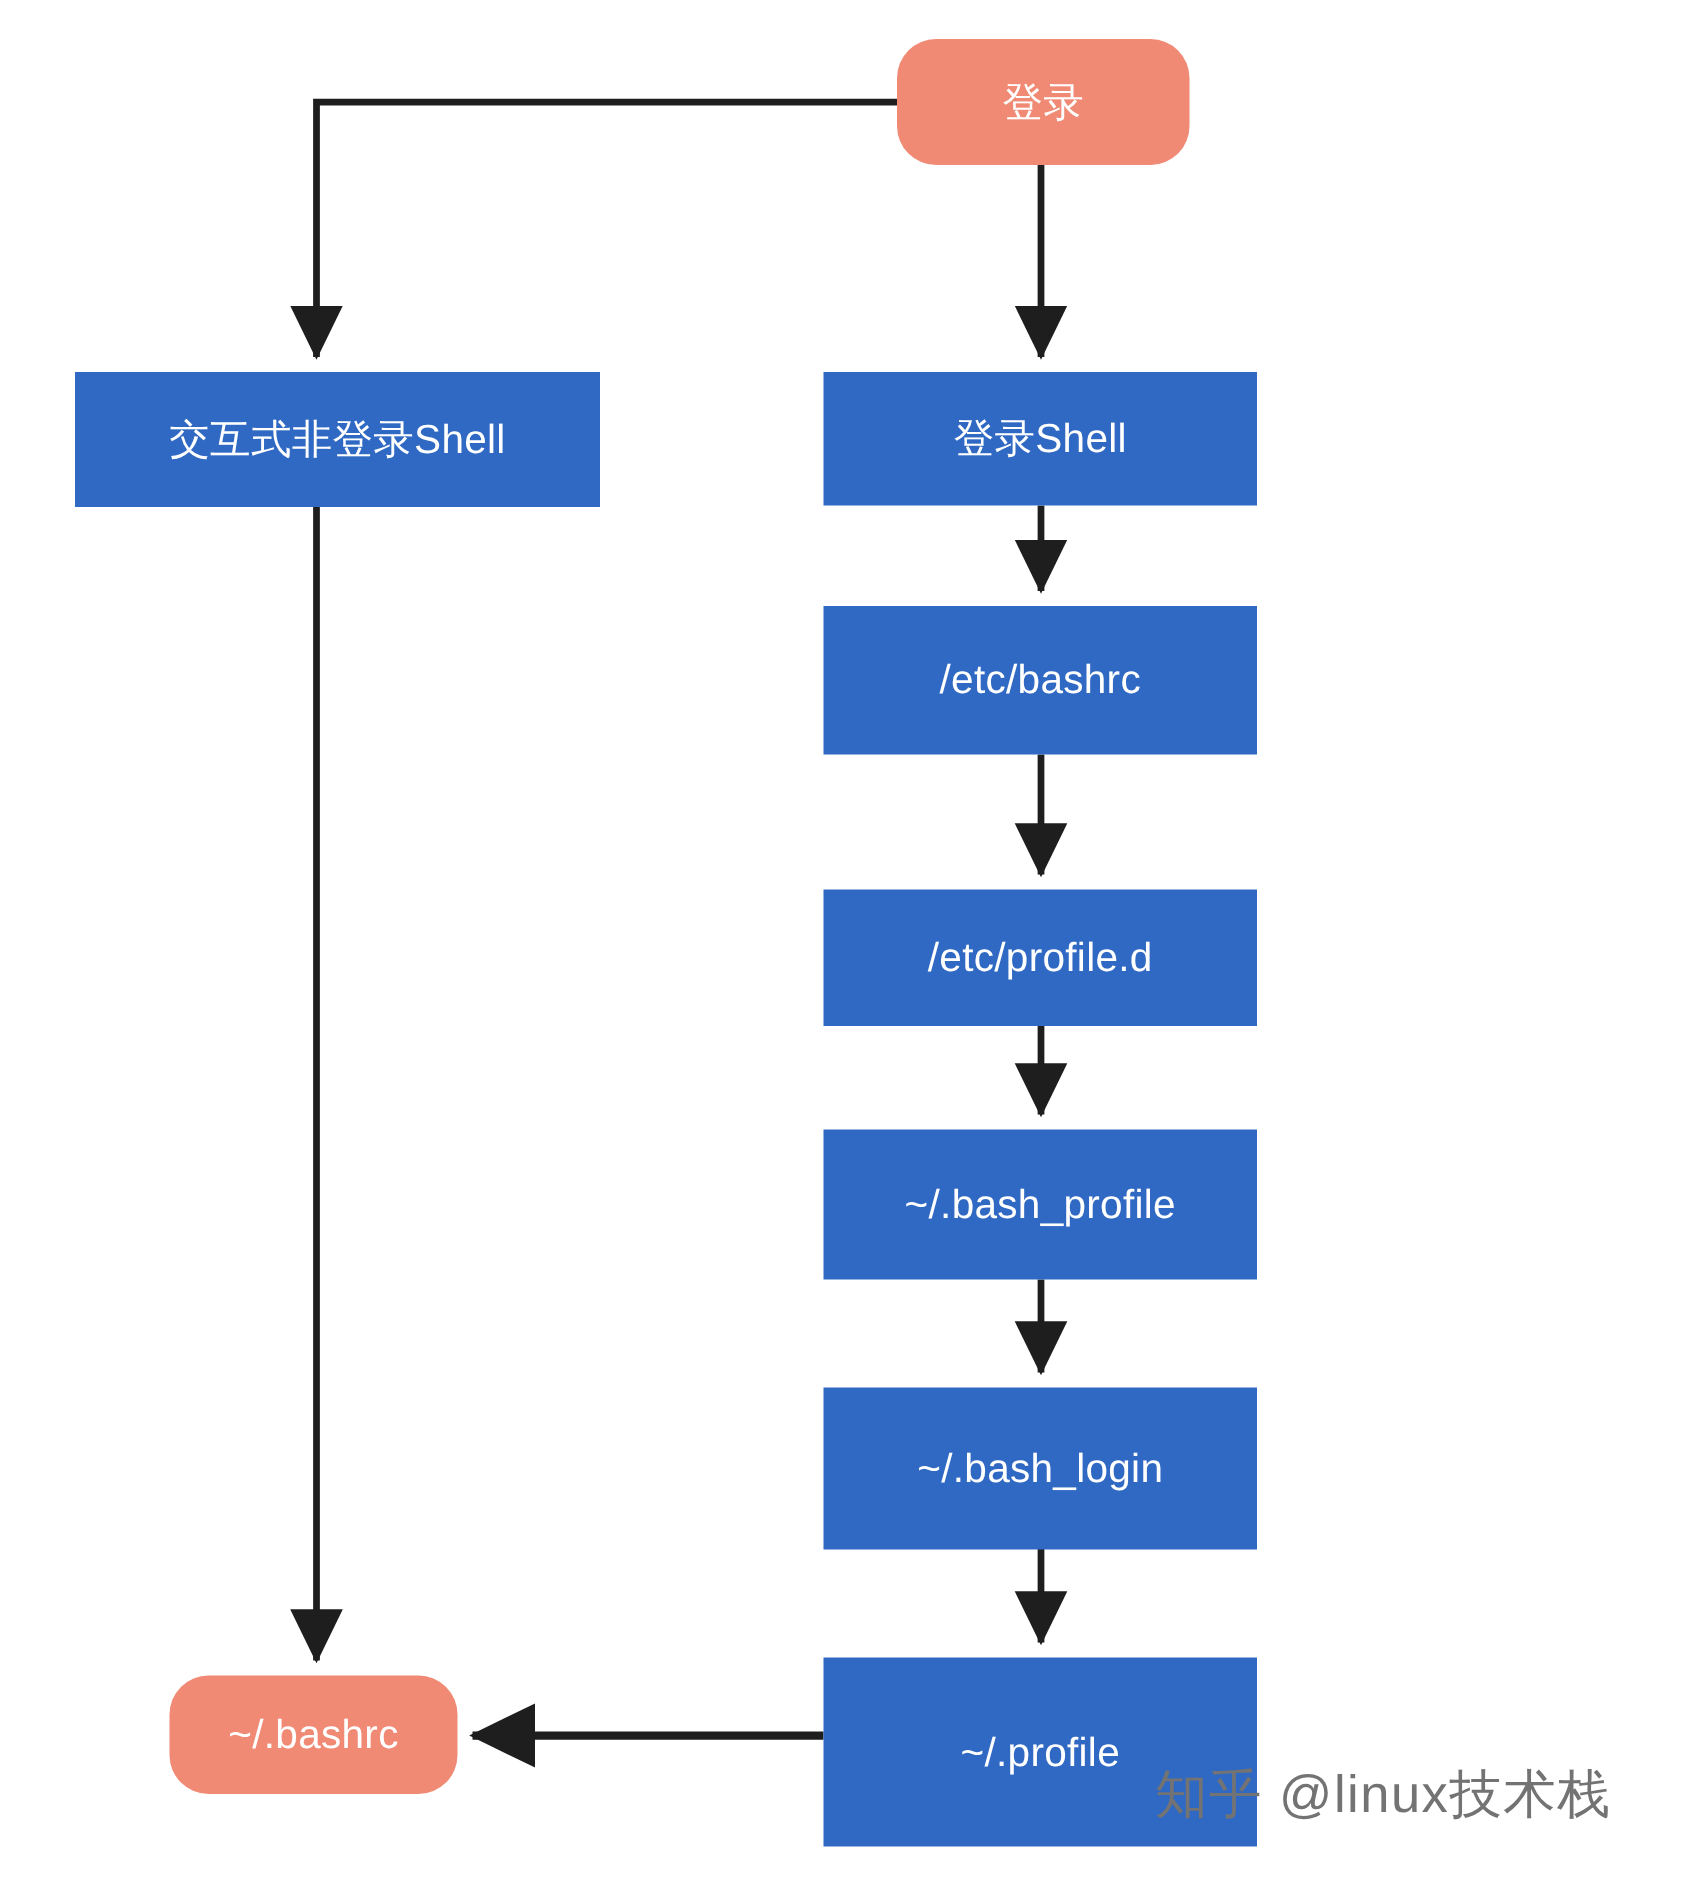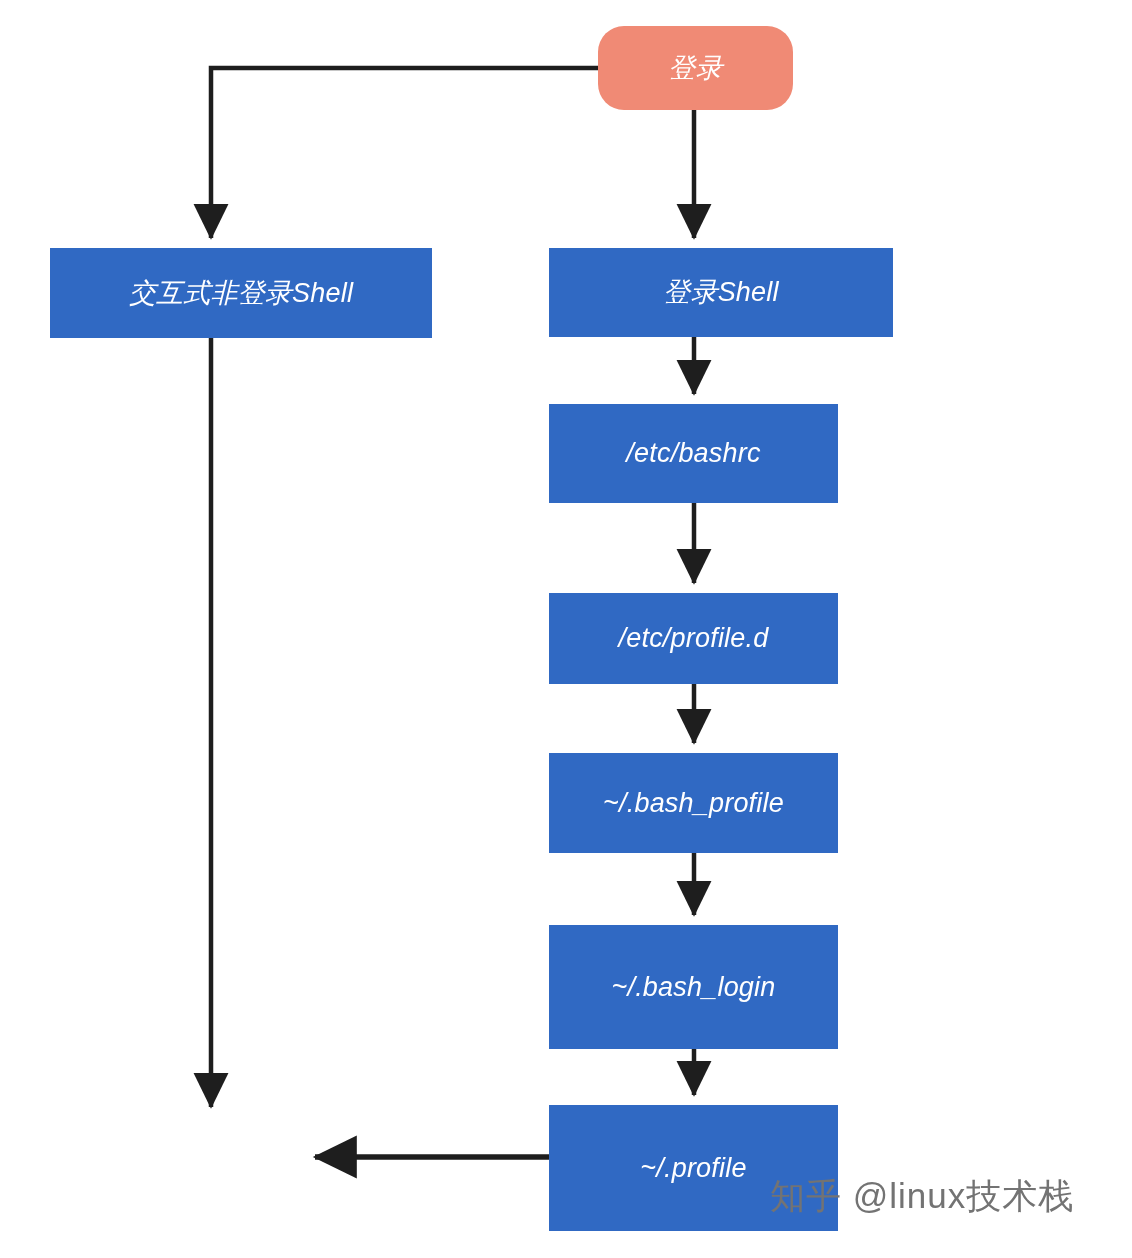--- a/index.html
+++ b/index.html
@@ -30,41 +30,40 @@
     position: absolute;
     display: flex;
     align-items: center;
     justify-content: center;
     box-sizing: border-box;
     color: #ffffff;
     text-align: right;
     line-height: 1.2;
     letter-spacing: 0.2px;
     z-index: 2;
-    font-style: italic;
   }
   .node-rect {
     border-radius: 0;
   }
   .node-round {
     border-radius: 26px;
   }
   .node-label {
     display: block;
     padding: 0 10px;
     white-space: nowrap;
   }
   
   #node-login        { left: 598px; top: 26px;   width: 195px; height: 84px;  background: #F08A75; font-size: 27px; }
-  #node-interactive  { left: 50px;  top: 248px;  width: 382px; height: 90px;  background: #3069C3; font-size: 27px; }
-  #node-login-shell  { left: 549px; top: 248px;  width: 344px; height: 89px;  background: #3069C3; font-size: 27px; }
+  #node-interactive  { left: 50px;  top: 248px;  width: 350px; height: 90px;  background: #3069C3; font-size: 27px; }
+  #node-login-shell  { left: 549px; top: 248px;  width: 289px; height: 89px;  background: #3069C3; font-size: 27px; }
   #node-etc-profile  { left: 549px; top: 404px;  width: 289px; height: 99px;  background: #3069C3; font-size: 27px; }
   #node-etc-profiled { left: 549px; top: 593px;  width: 289px; height: 91px;  background: #3069C3; font-size: 27px; }
   #node-bash-profile { left: 549px; top: 753px;  width: 289px; height: 100px; background: #3069C3; font-size: 27px; }
-  #node-bash-login   { left: 549px; top: 925px;  width: 289px; height: 124px; background: #3069C3; font-size: 27px; }
+  #node-bash-login   { left: 549px; top: 925px;  width: 289px; height: 108px; background: #3069C3; font-size: 27px; }
   #node-profile      { left: 549px; top: 1105px; width: 289px; height: 126px; background: #3069C3; font-size: 27px; }
   #node-bashrc       { left: 113px; top: 1117px; width: 192px; height: 79px;  background: #F08A75; font-size: 27px; }
 
   #watermark {
     position: absolute;
     left: 770px;
     top: 1173px;
     font-size: 35px;
     color: #737373;
     letter-spacing: 1px;
@@ -129,16 +128,19 @@
   </div>
 
   <div class="node node-rect" id="node-bash-login">
     <span class="node-label">~/.bash_login</span>
   </div>
 
   <div class="node node-rect" id="node-profile">
     <span class="node-label">~/.profile</span>
   </div>
 
+  <div class="node node-round" id="node-bashrc">
+    <span class="node-label">~/.bashrc</span>
+  </div>
 
   <div id="watermark">知乎 @linux技术栈</div>
 
 </div>
 
 </body></html>

